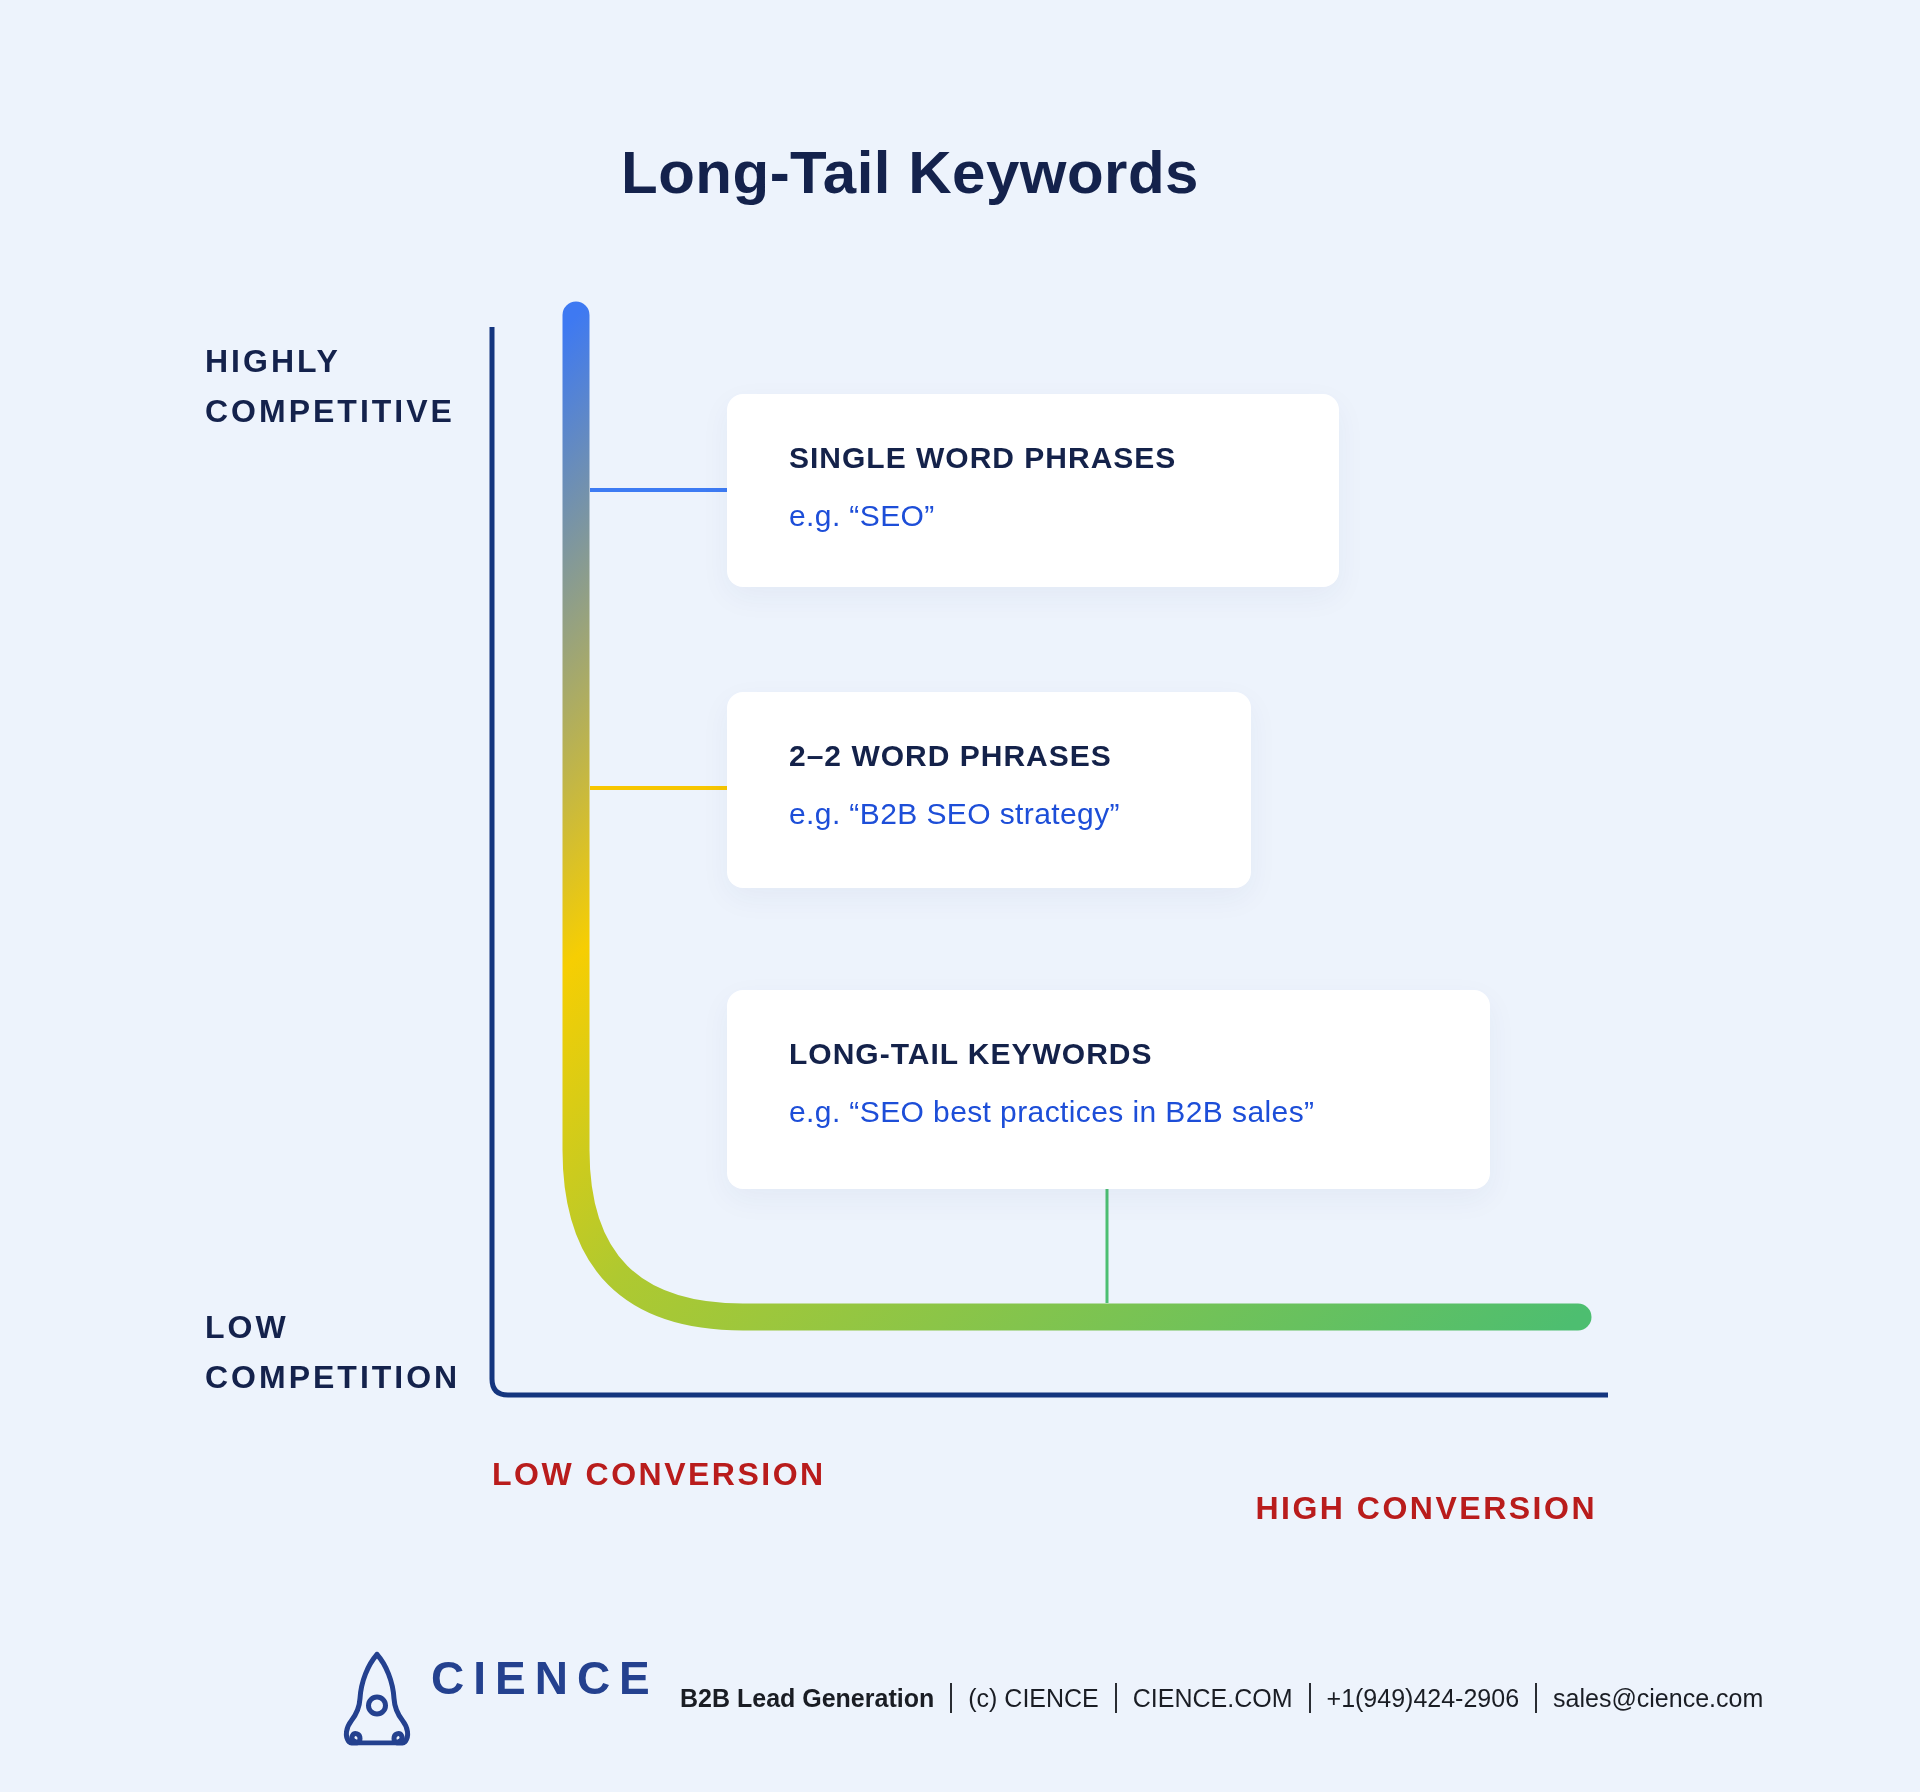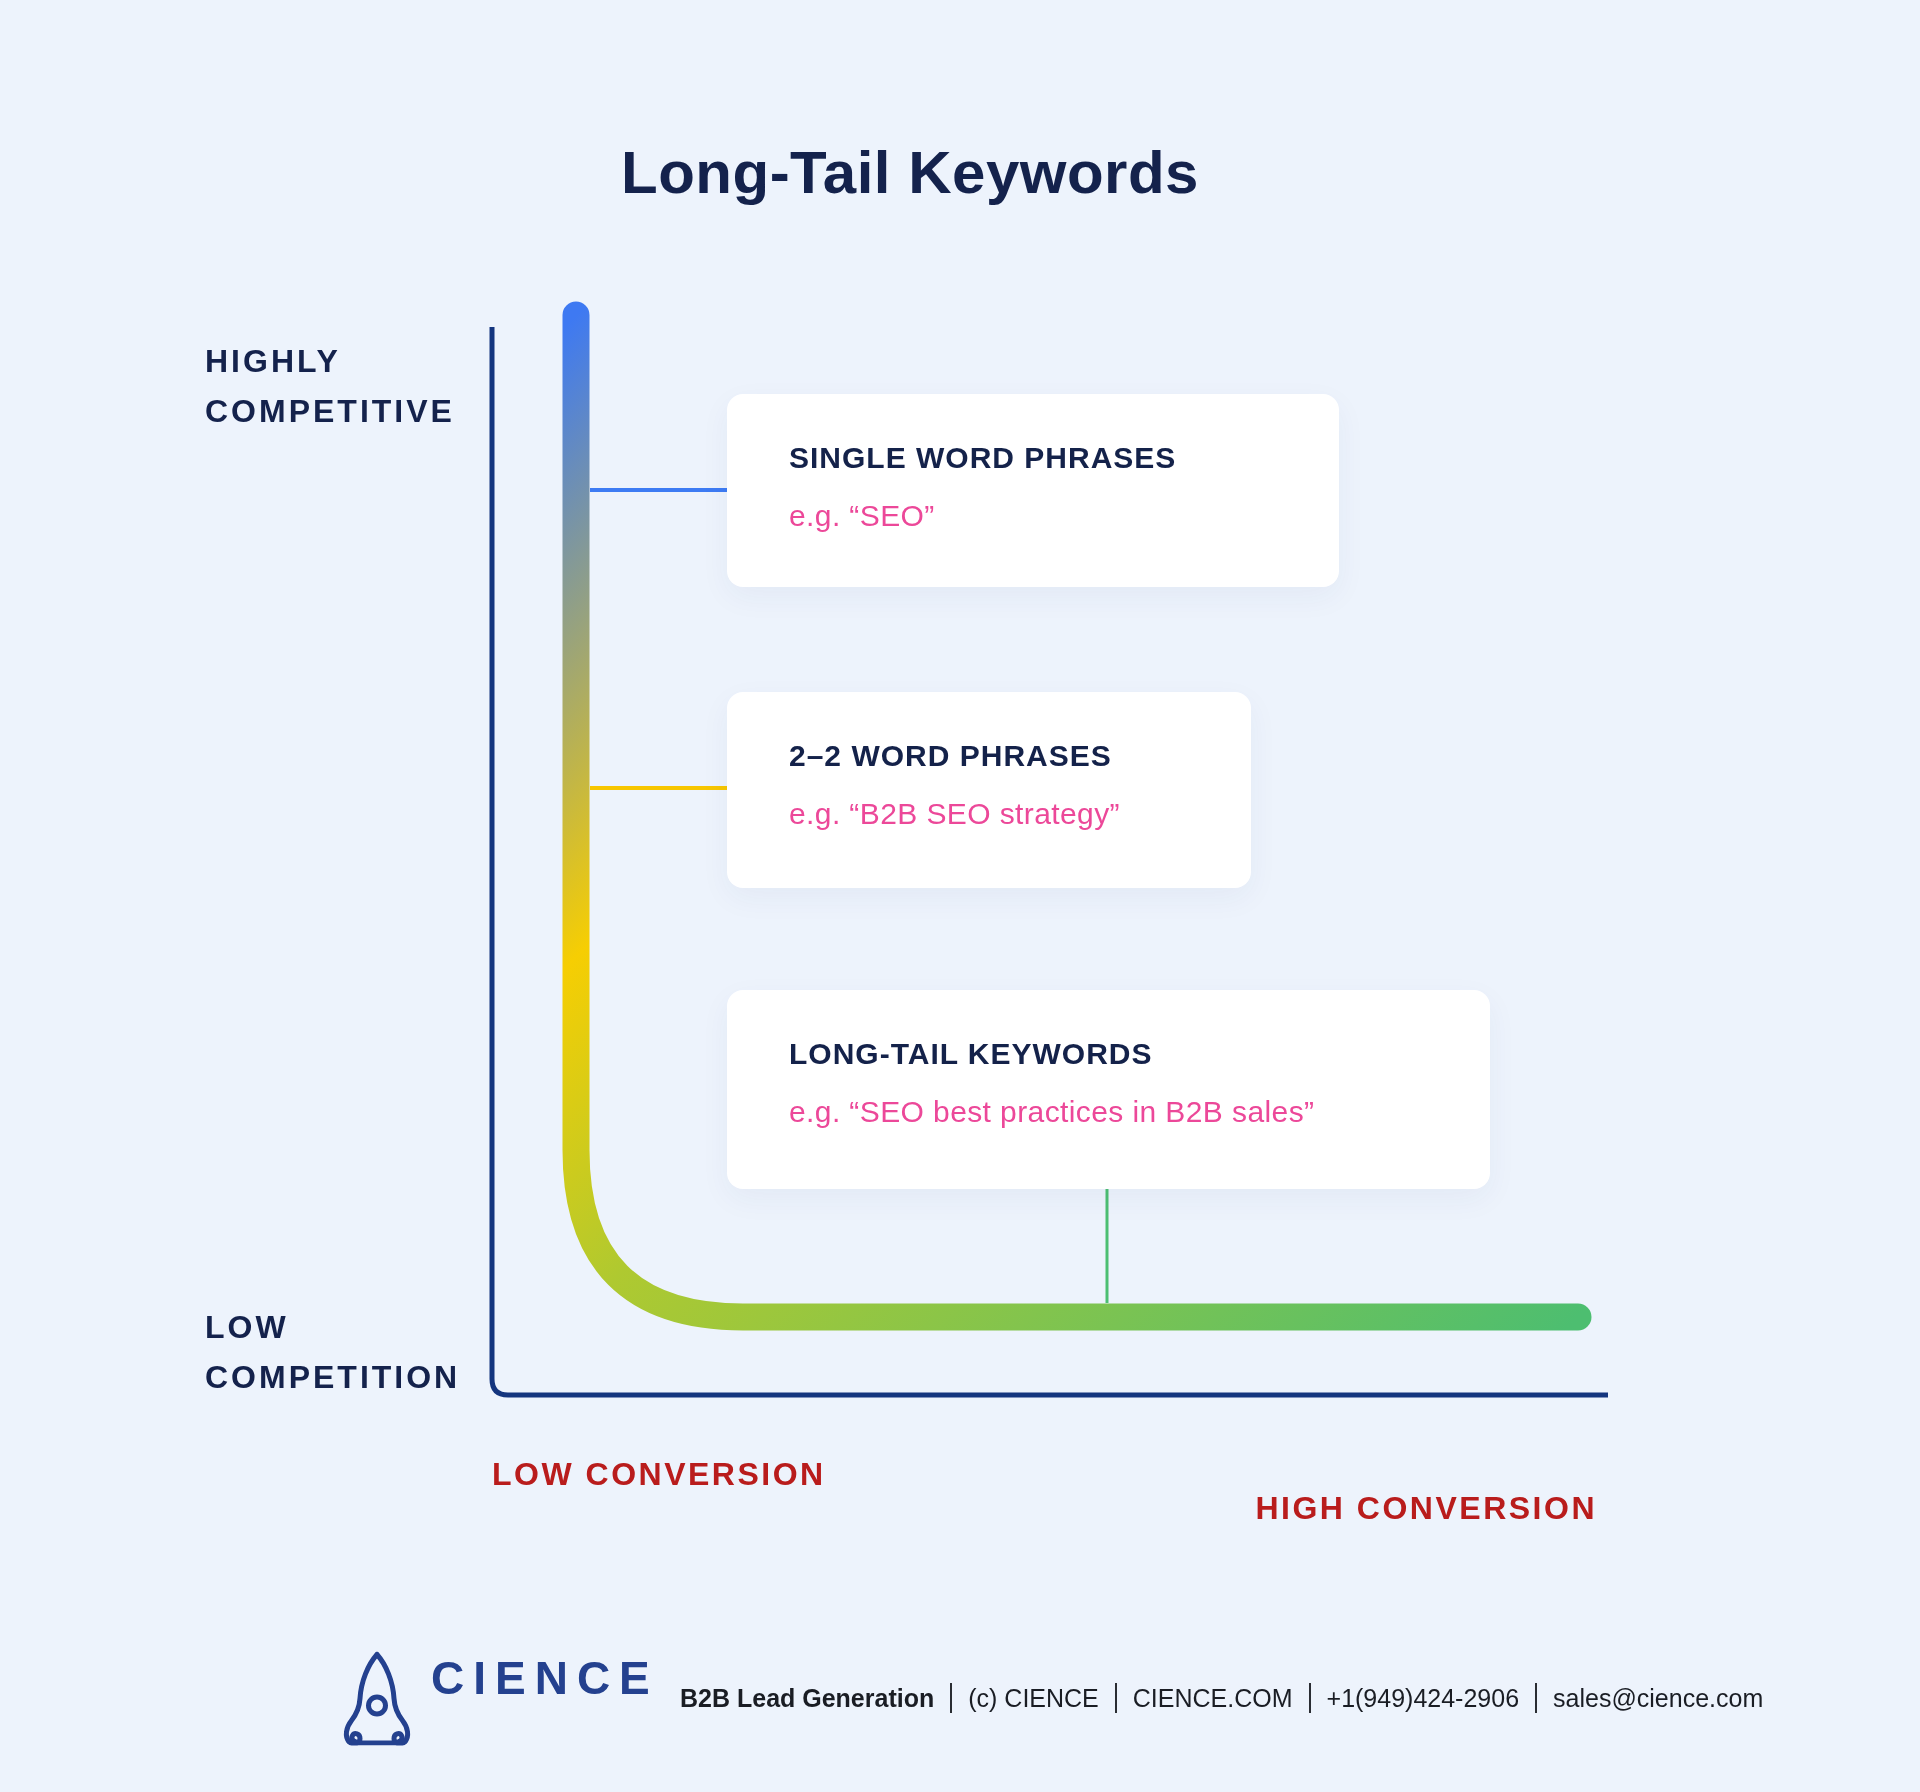--- a/index.html
+++ b/index.html
@@ -44,21 +44,21 @@
   .callout-1 { left:727px; top:394px;  width:612px; height:193px; }
   .callout-2 { left:727px; top:692px;  width:524px; height:196px; }
   .callout-3 { left:727px; top:990px;  width:763px; height:199px; }
   .callout-title {
     font-size:30px; font-weight:700; letter-spacing:1px;
     color:#14224A; white-space:nowrap;
   }
   .callout-example {
     margin-top:24px;
     font-size:30px; font-weight:400; letter-spacing:0.4px;
-    color:#ec4899; white-space:nowrap;
+    color:#1d4ed8; white-space:nowrap;
   }
   .brand-group {
     position:absolute; left:337px; top:1698px;
     transform:translateY(-50%);
     display:flex; align-items:flex-start;
   }
   .rocket { width:80px; height:95px; display:block; }
   .wordmark {
     margin-left:14px;
     font-size:46px; font-weight:700; letter-spacing:9px;

